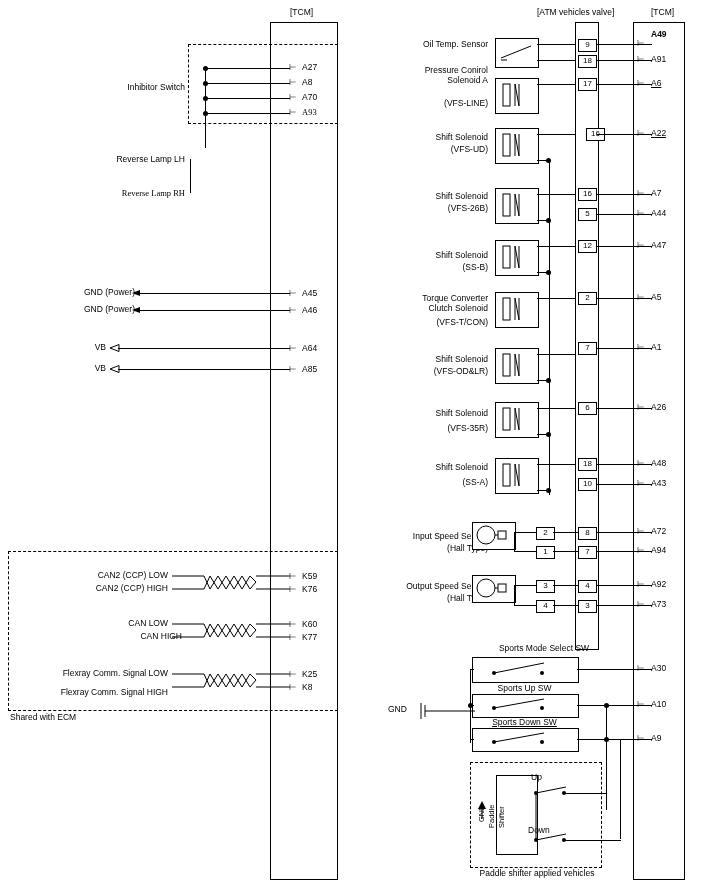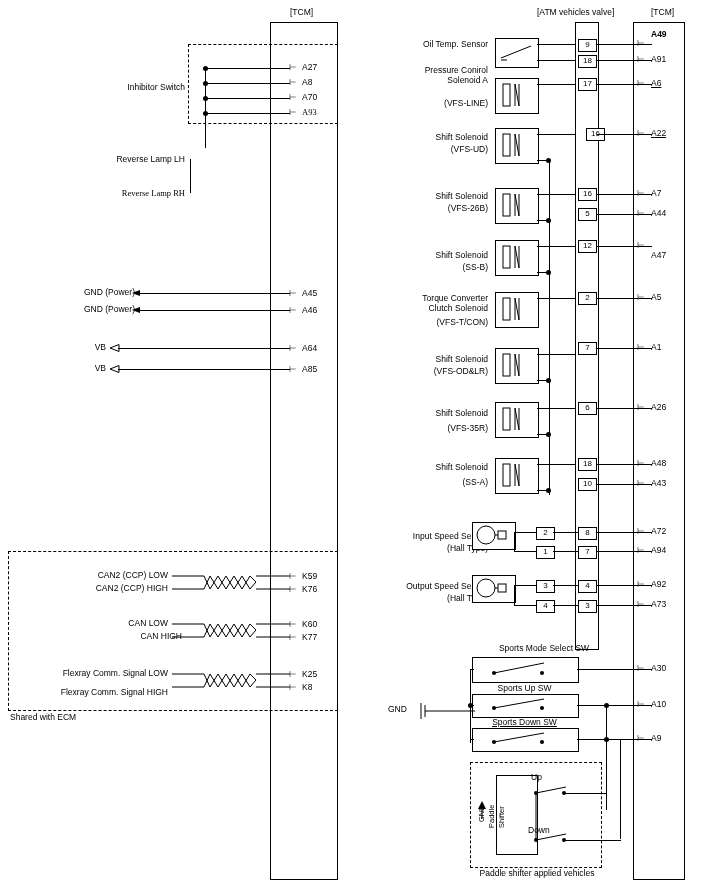--- a/index.html
+++ b/index.html
@@ -226,21 +226,21 @@
   <svg style="left:495px;top:240px;" width="42" height="34">
     <rect x="8" y="6" width="7" height="22" fill="none" stroke="#000" stroke-width="1"></rect>
     <line x1="20" y1="6" x2="20" y2="28" stroke="#000" stroke-width="1"></line>
     <line x1="24" y1="6" x2="24" y2="28" stroke="#000" stroke-width="1"></line>
     <line x1="20" y1="6" x2="24" y2="28" stroke="#000" stroke-width="1"></line>
   </svg>
   <div class="hline" style="left:537px;top:246px;width:38px;"></div>
   <div class="pinbox" style="left:578px;top:240px;width:17px;height:11px;">12</div>
   <div class="hline" style="left:597px;top:246px;width:55px;"></div>
   <div class="pin" style="left:637px;top:240px;">⊢</div>
-  <div class="lbl" style="left:651px;top:241px;margin-top:10px;">A47</div>
+  <div class="lbl" style="left:651px;top:241px;">A47</div>
   <div class="hline" style="left:537px;top:272px;width:12px;"></div>
   <div class="dot" style="left:546px;top:270px;"></div>
 
   <div class="lbl r" style="left:372px;top:294px;width:116px;">Torque Converter<br>Clutch Solenoid</div>
   <div class="lbl r" style="left:372px;top:318px;width:116px;">(VFS-T/CON)</div>
   <div class="box" style="left:495px;top:292px;width:42px;height:34px;"></div>
   <svg style="left:495px;top:292px;" width="42" height="34">
     <rect x="8" y="6" width="7" height="22" fill="none" stroke="#000" stroke-width="1"></rect>
     <line x1="20" y1="6" x2="20" y2="28" stroke="#000" stroke-width="1"></line>
     <line x1="24" y1="6" x2="24" y2="28" stroke="#000" stroke-width="1"></line>

